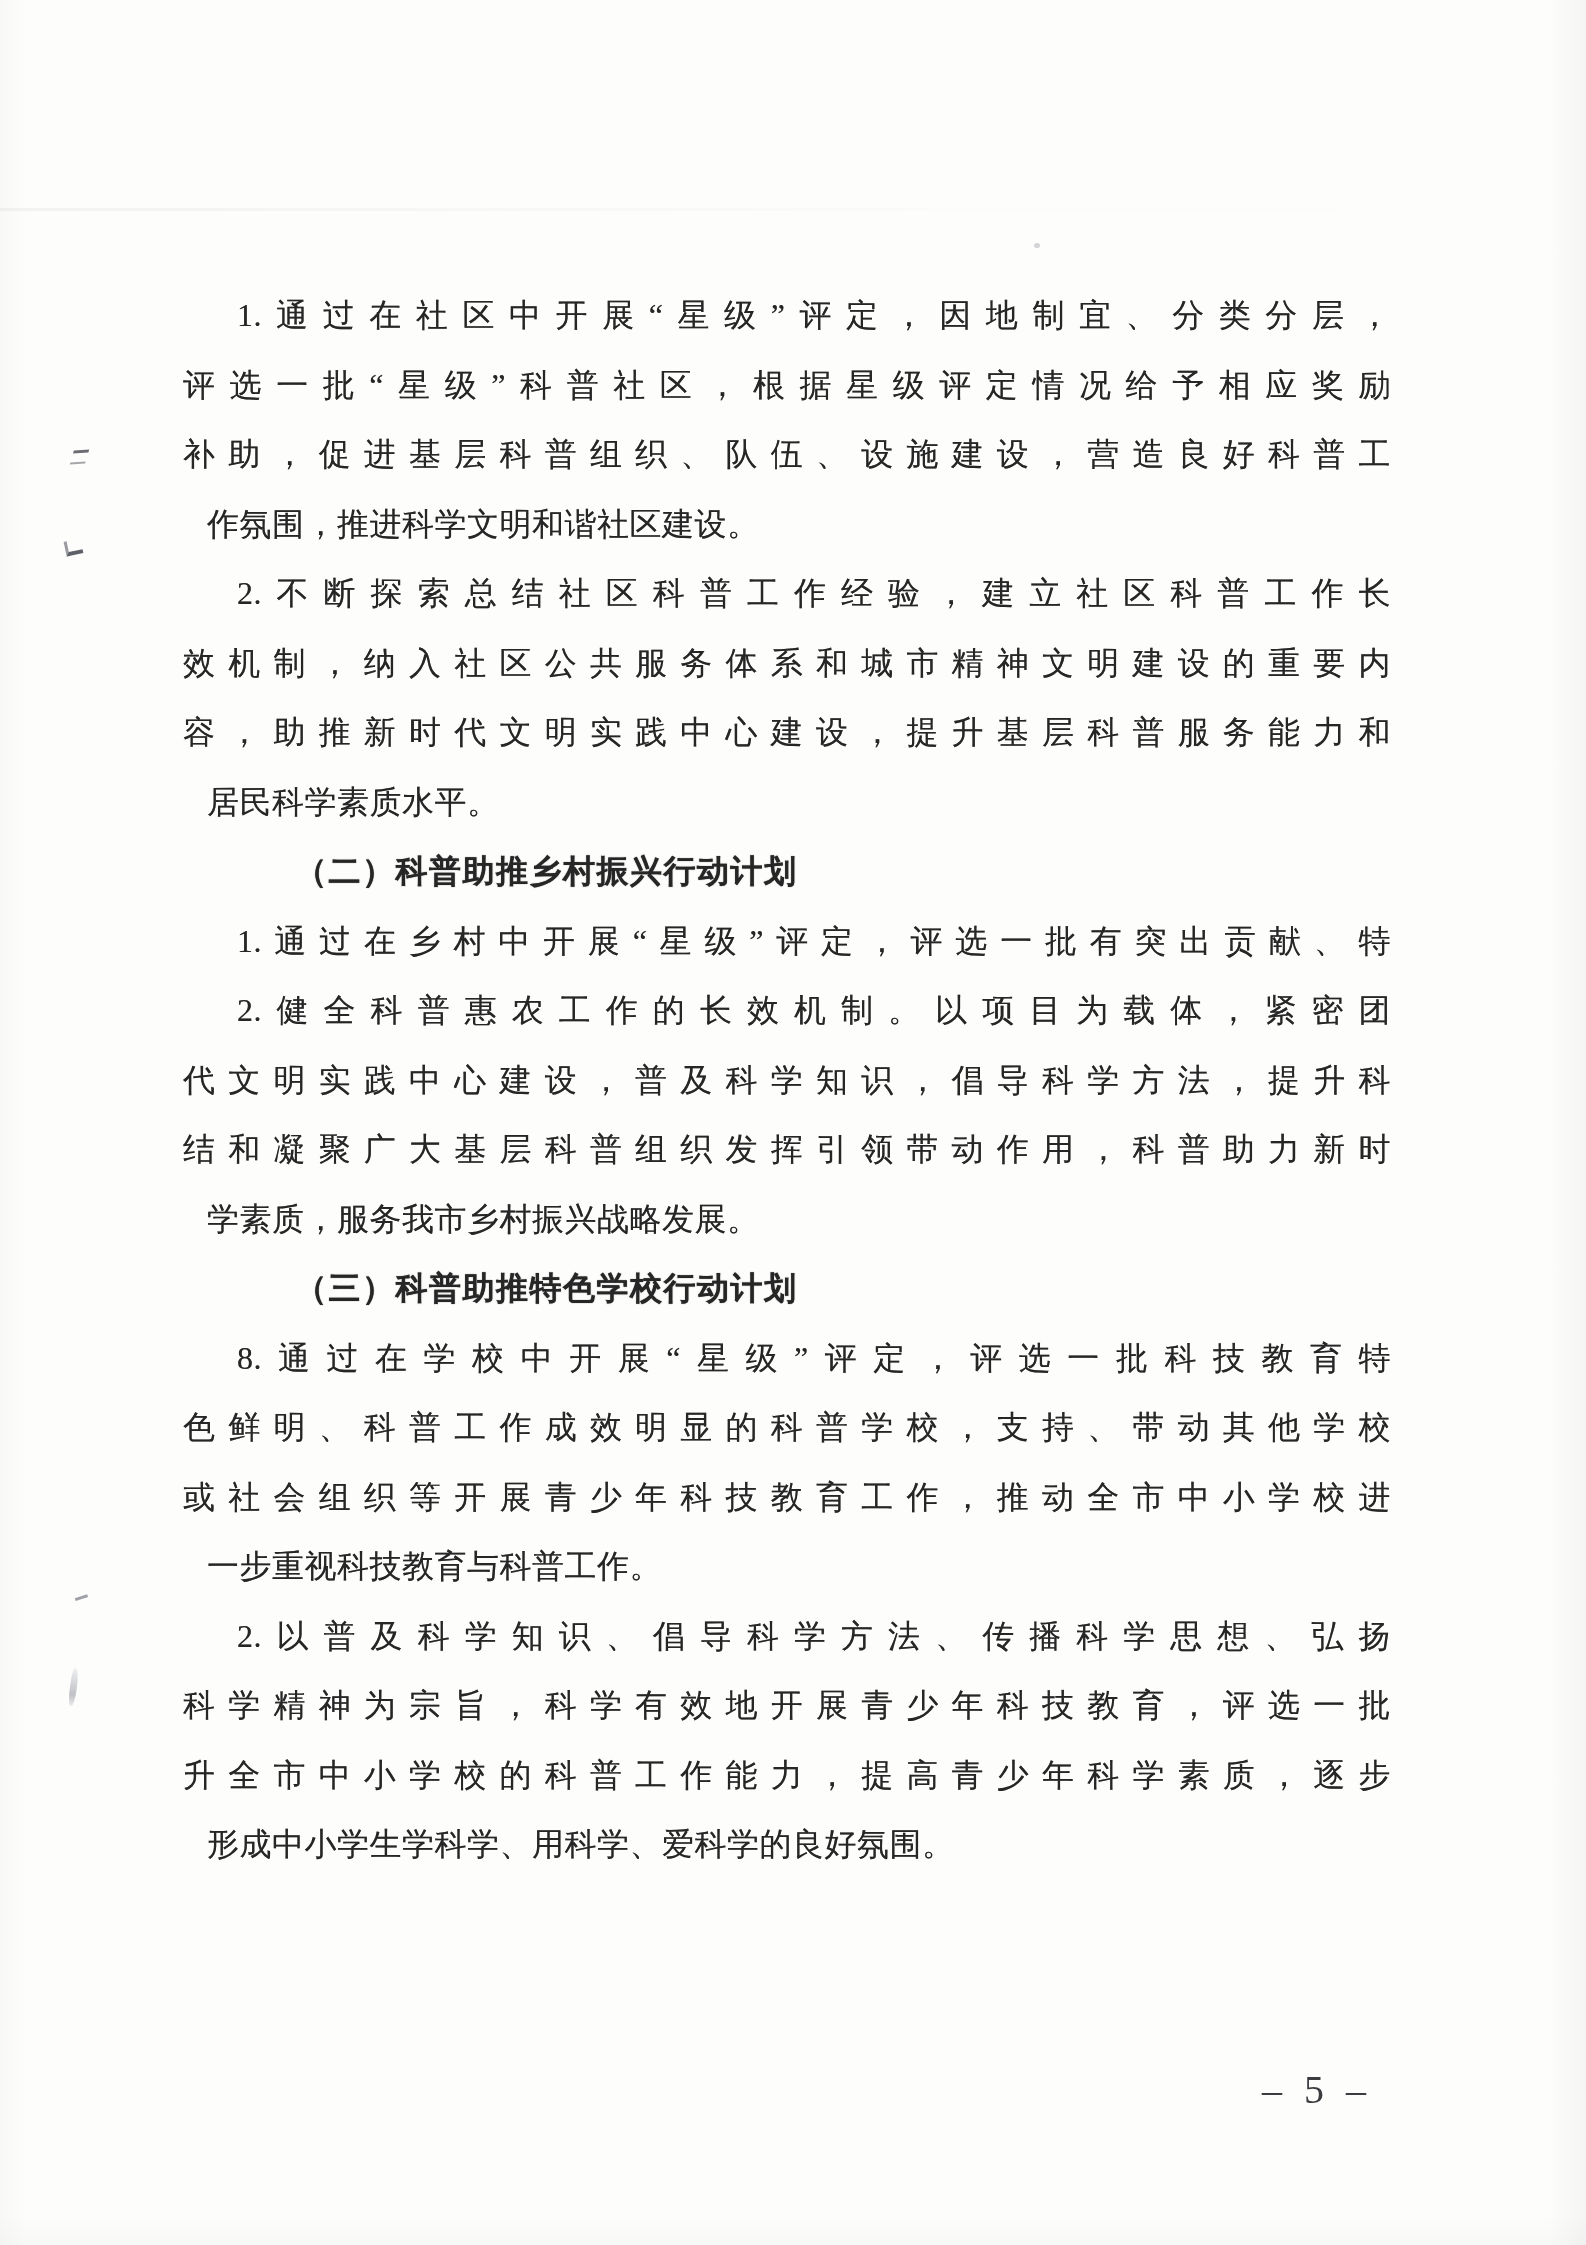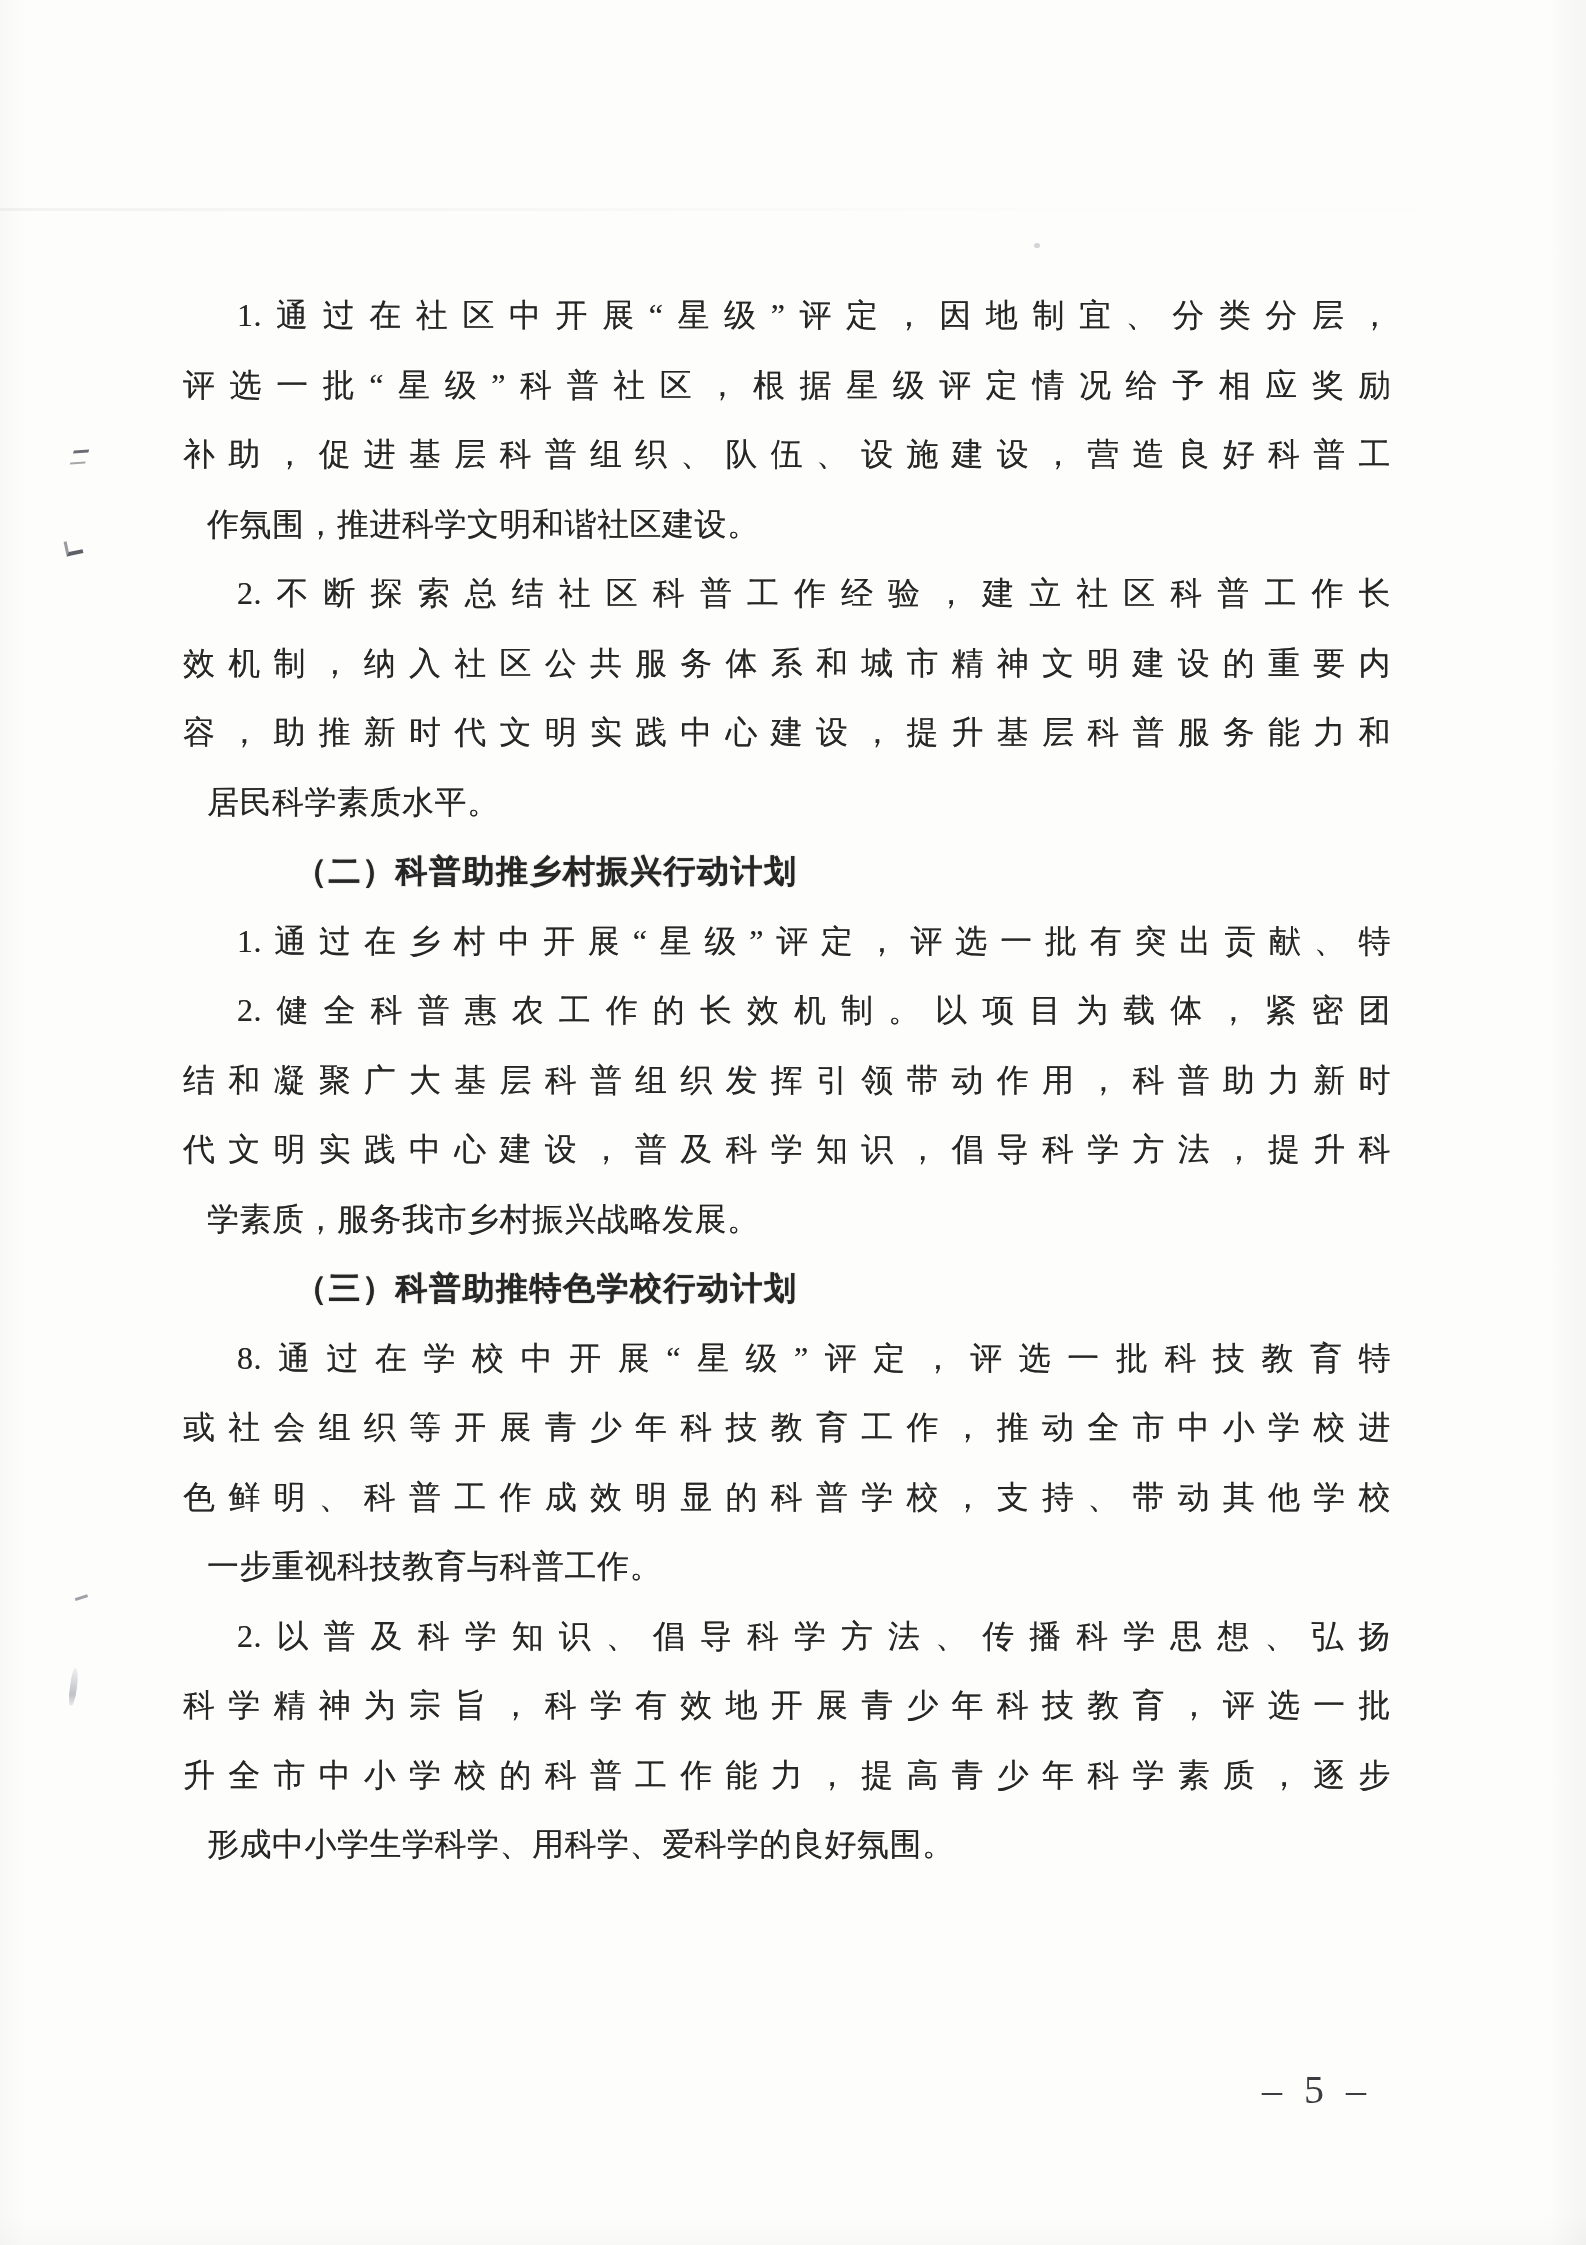--- a/index.html
+++ b/index.html
@@ -121,27 +121,27 @@
     <div class="line full">评选一批“星级”科普社区，根据星级评定情况给予相应奖励</div>
     <div class="line full">补助，促进基层科普组织、队伍、设施建设，营造良好科普工</div>
     <div class="line end">作氛围，推进科学文明和谐社区建设。</div>
     <div class="line para-start full">2.不断探索总结社区科普工作经验，建立社区科普工作长</div>
     <div class="line full">效机制，纳入社区公共服务体系和城市精神文明建设的重要内</div>
     <div class="line full">容，助推新时代文明实践中心建设，提升基层科普服务能力和</div>
     <div class="line end">居民科学素质水平。</div>
     <div class="line heading end">（二）科普助推乡村振兴行动计划</div>
     <div class="line para-start full">1.通过在乡村中开展“星级”评定，评选一批有突出贡献、特</div>
     <div class="line para-start full">2.健全科普惠农工作的长效机制。以项目为载体，紧密团</div>
+    <div class="line full">代文明实践中心建设，普及科学知识，倡导科学方法，提升科</div>
     <div class="line full">结和凝聚广大基层科普组织发挥引领带动作用，科普助力新时</div>
-    <div class="line full">代文明实践中心建设，普及科学知识，倡导科学方法，提升科</div>
     <div class="line end">学素质，服务我市乡村振兴战略发展。</div>
     <div class="line heading end">（三）科普助推特色学校行动计划</div>
     <div class="line para-start full">8.通过在学校中开展“星级”评定，评选一批科技教育特</div>
+    <div class="line full">色鲜明、科普工作成效明显的科普学校，支持、带动其他学校</div>
     <div class="line full">或社会组织等开展青少年科技教育工作，推动全市中小学校进</div>
-    <div class="line full">色鲜明、科普工作成效明显的科普学校，支持、带动其他学校</div>
     <div class="line end">一步重视科技教育与科普工作。</div>
     <div class="line para-start full">2.以普及科学知识、倡导科学方法、传播科学思想、弘扬</div>
     <div class="line full">科学精神为宗旨，科学有效地开展青少年科技教育，评选一批</div>
     <div class="line full">升全市中小学校的科普工作能力，提高青少年科学素质，逐步</div>
     <div class="line end">形成中小学生学科学、用科学、爱科学的良好氛围。</div>
   </div>
 
   <div class="page-number">– 5 –</div>
 
   <div class="speck speck-1"></div>

